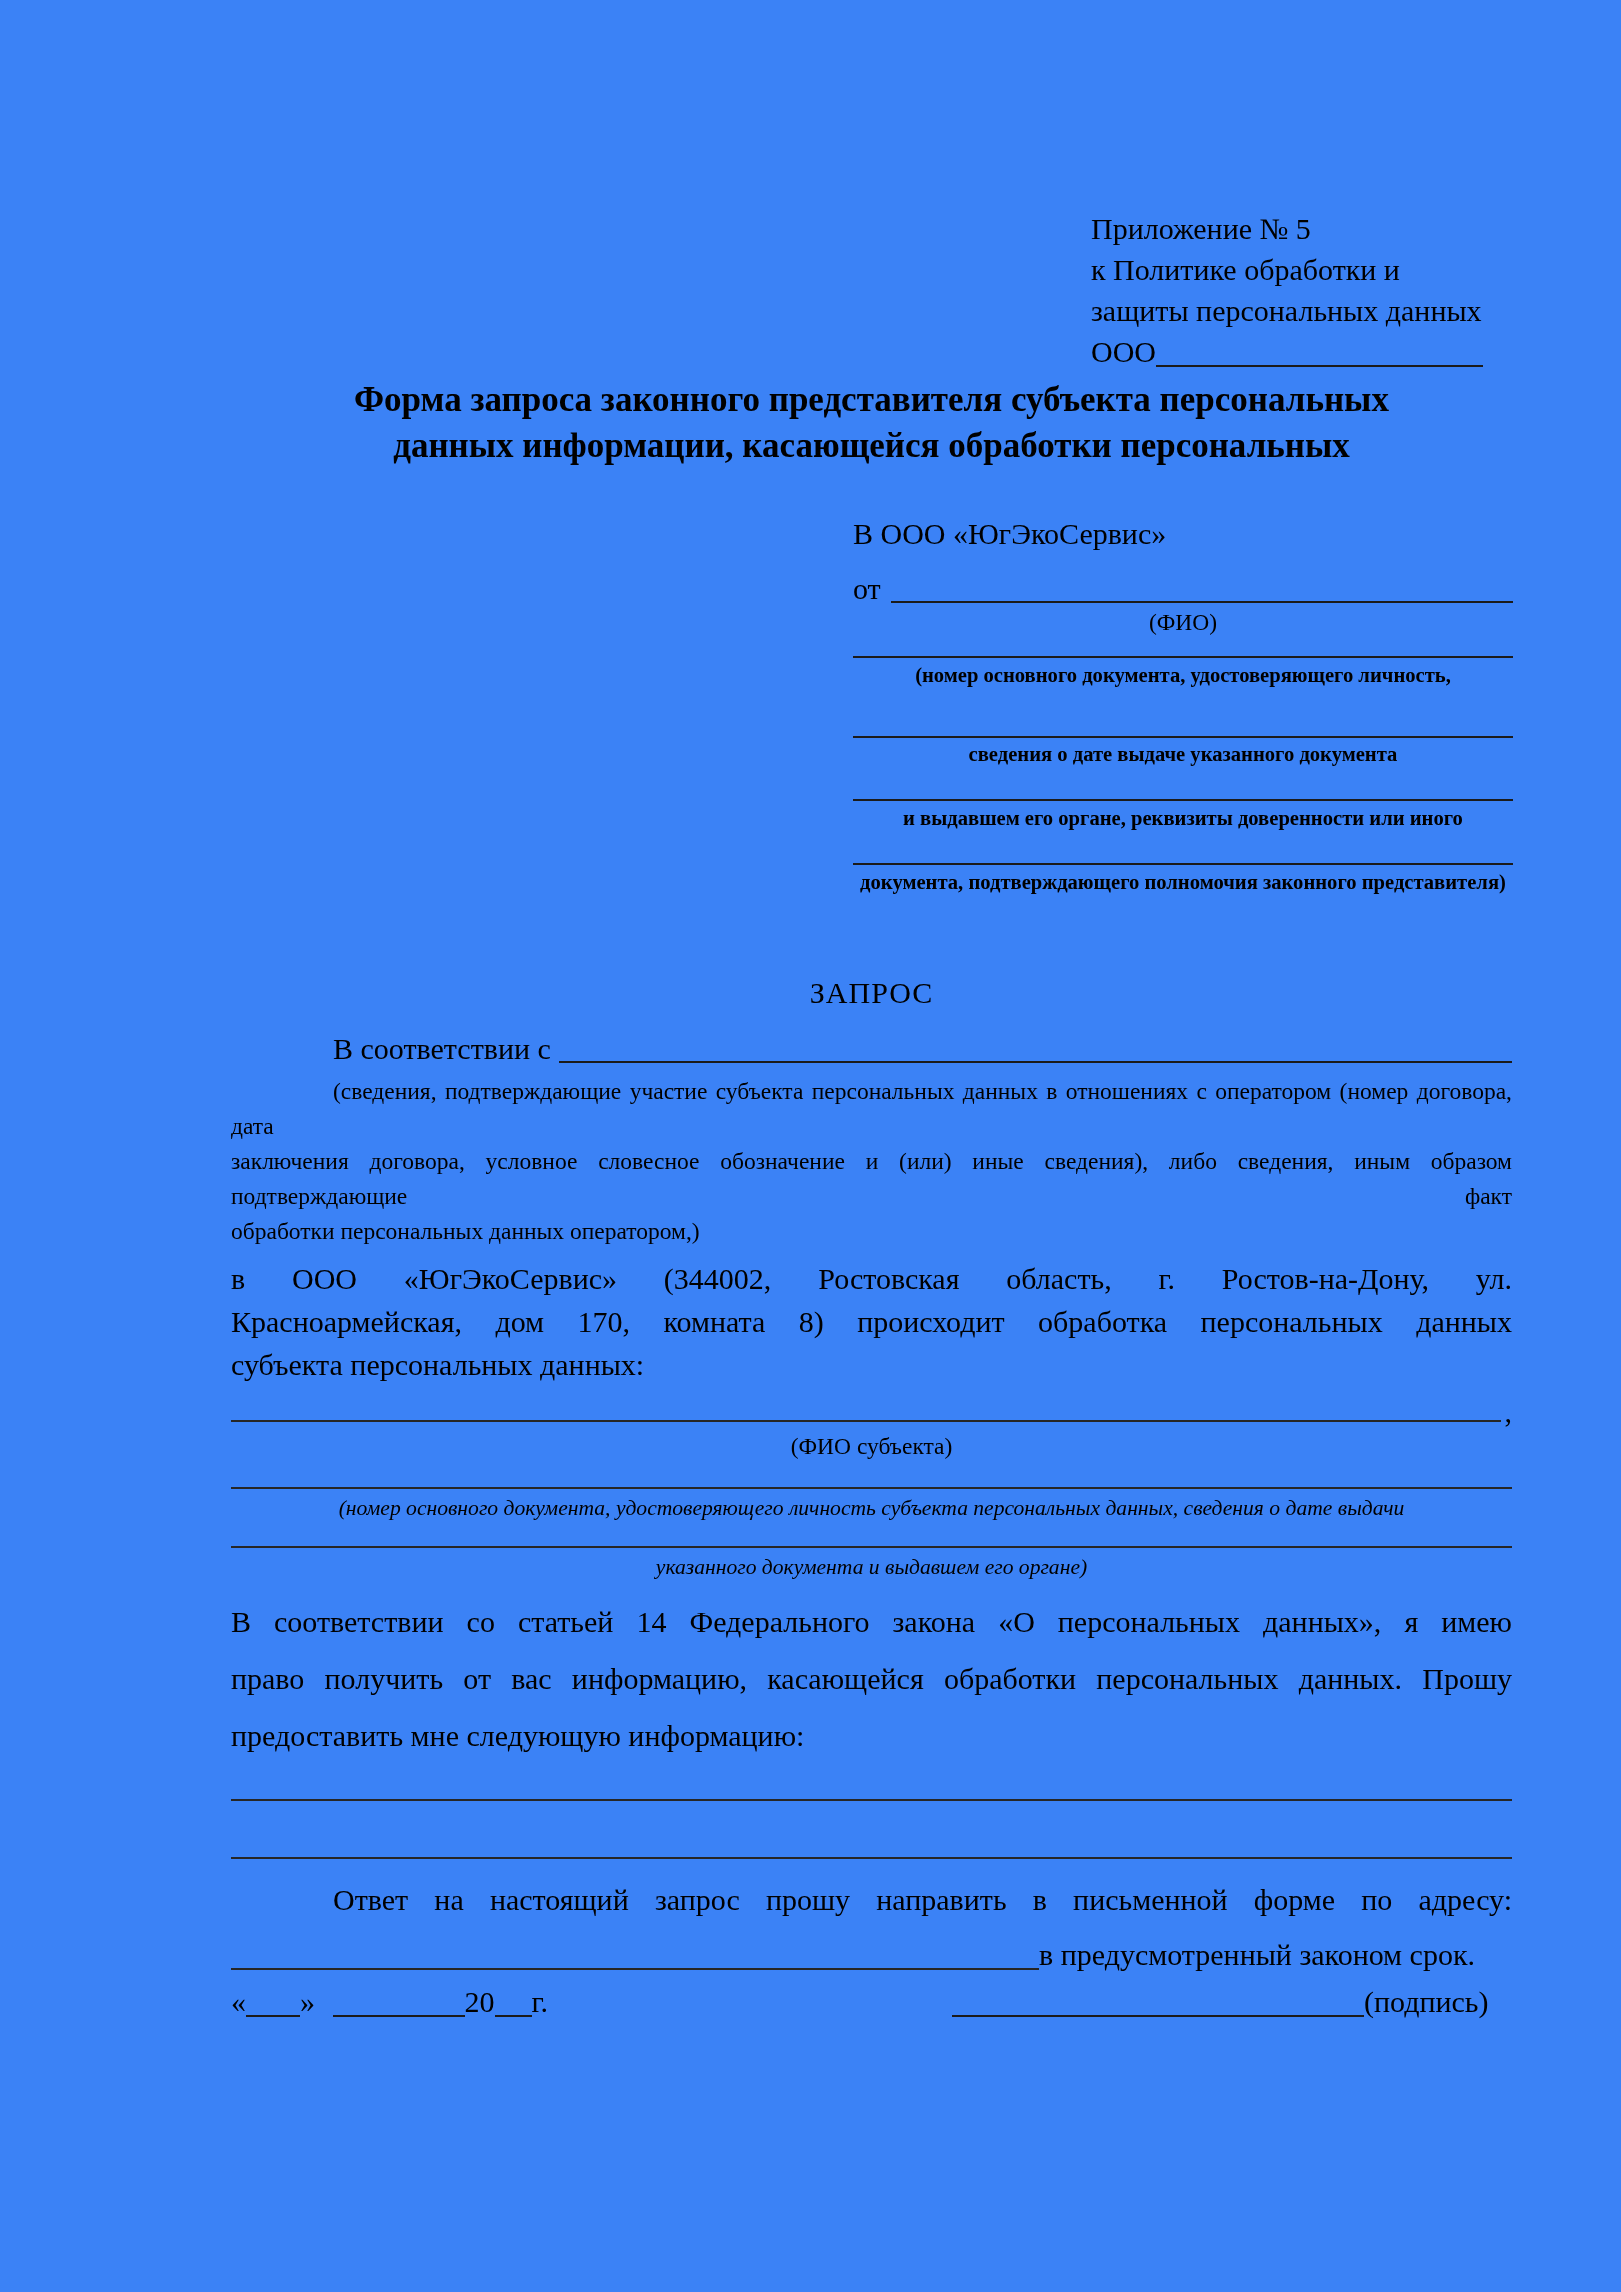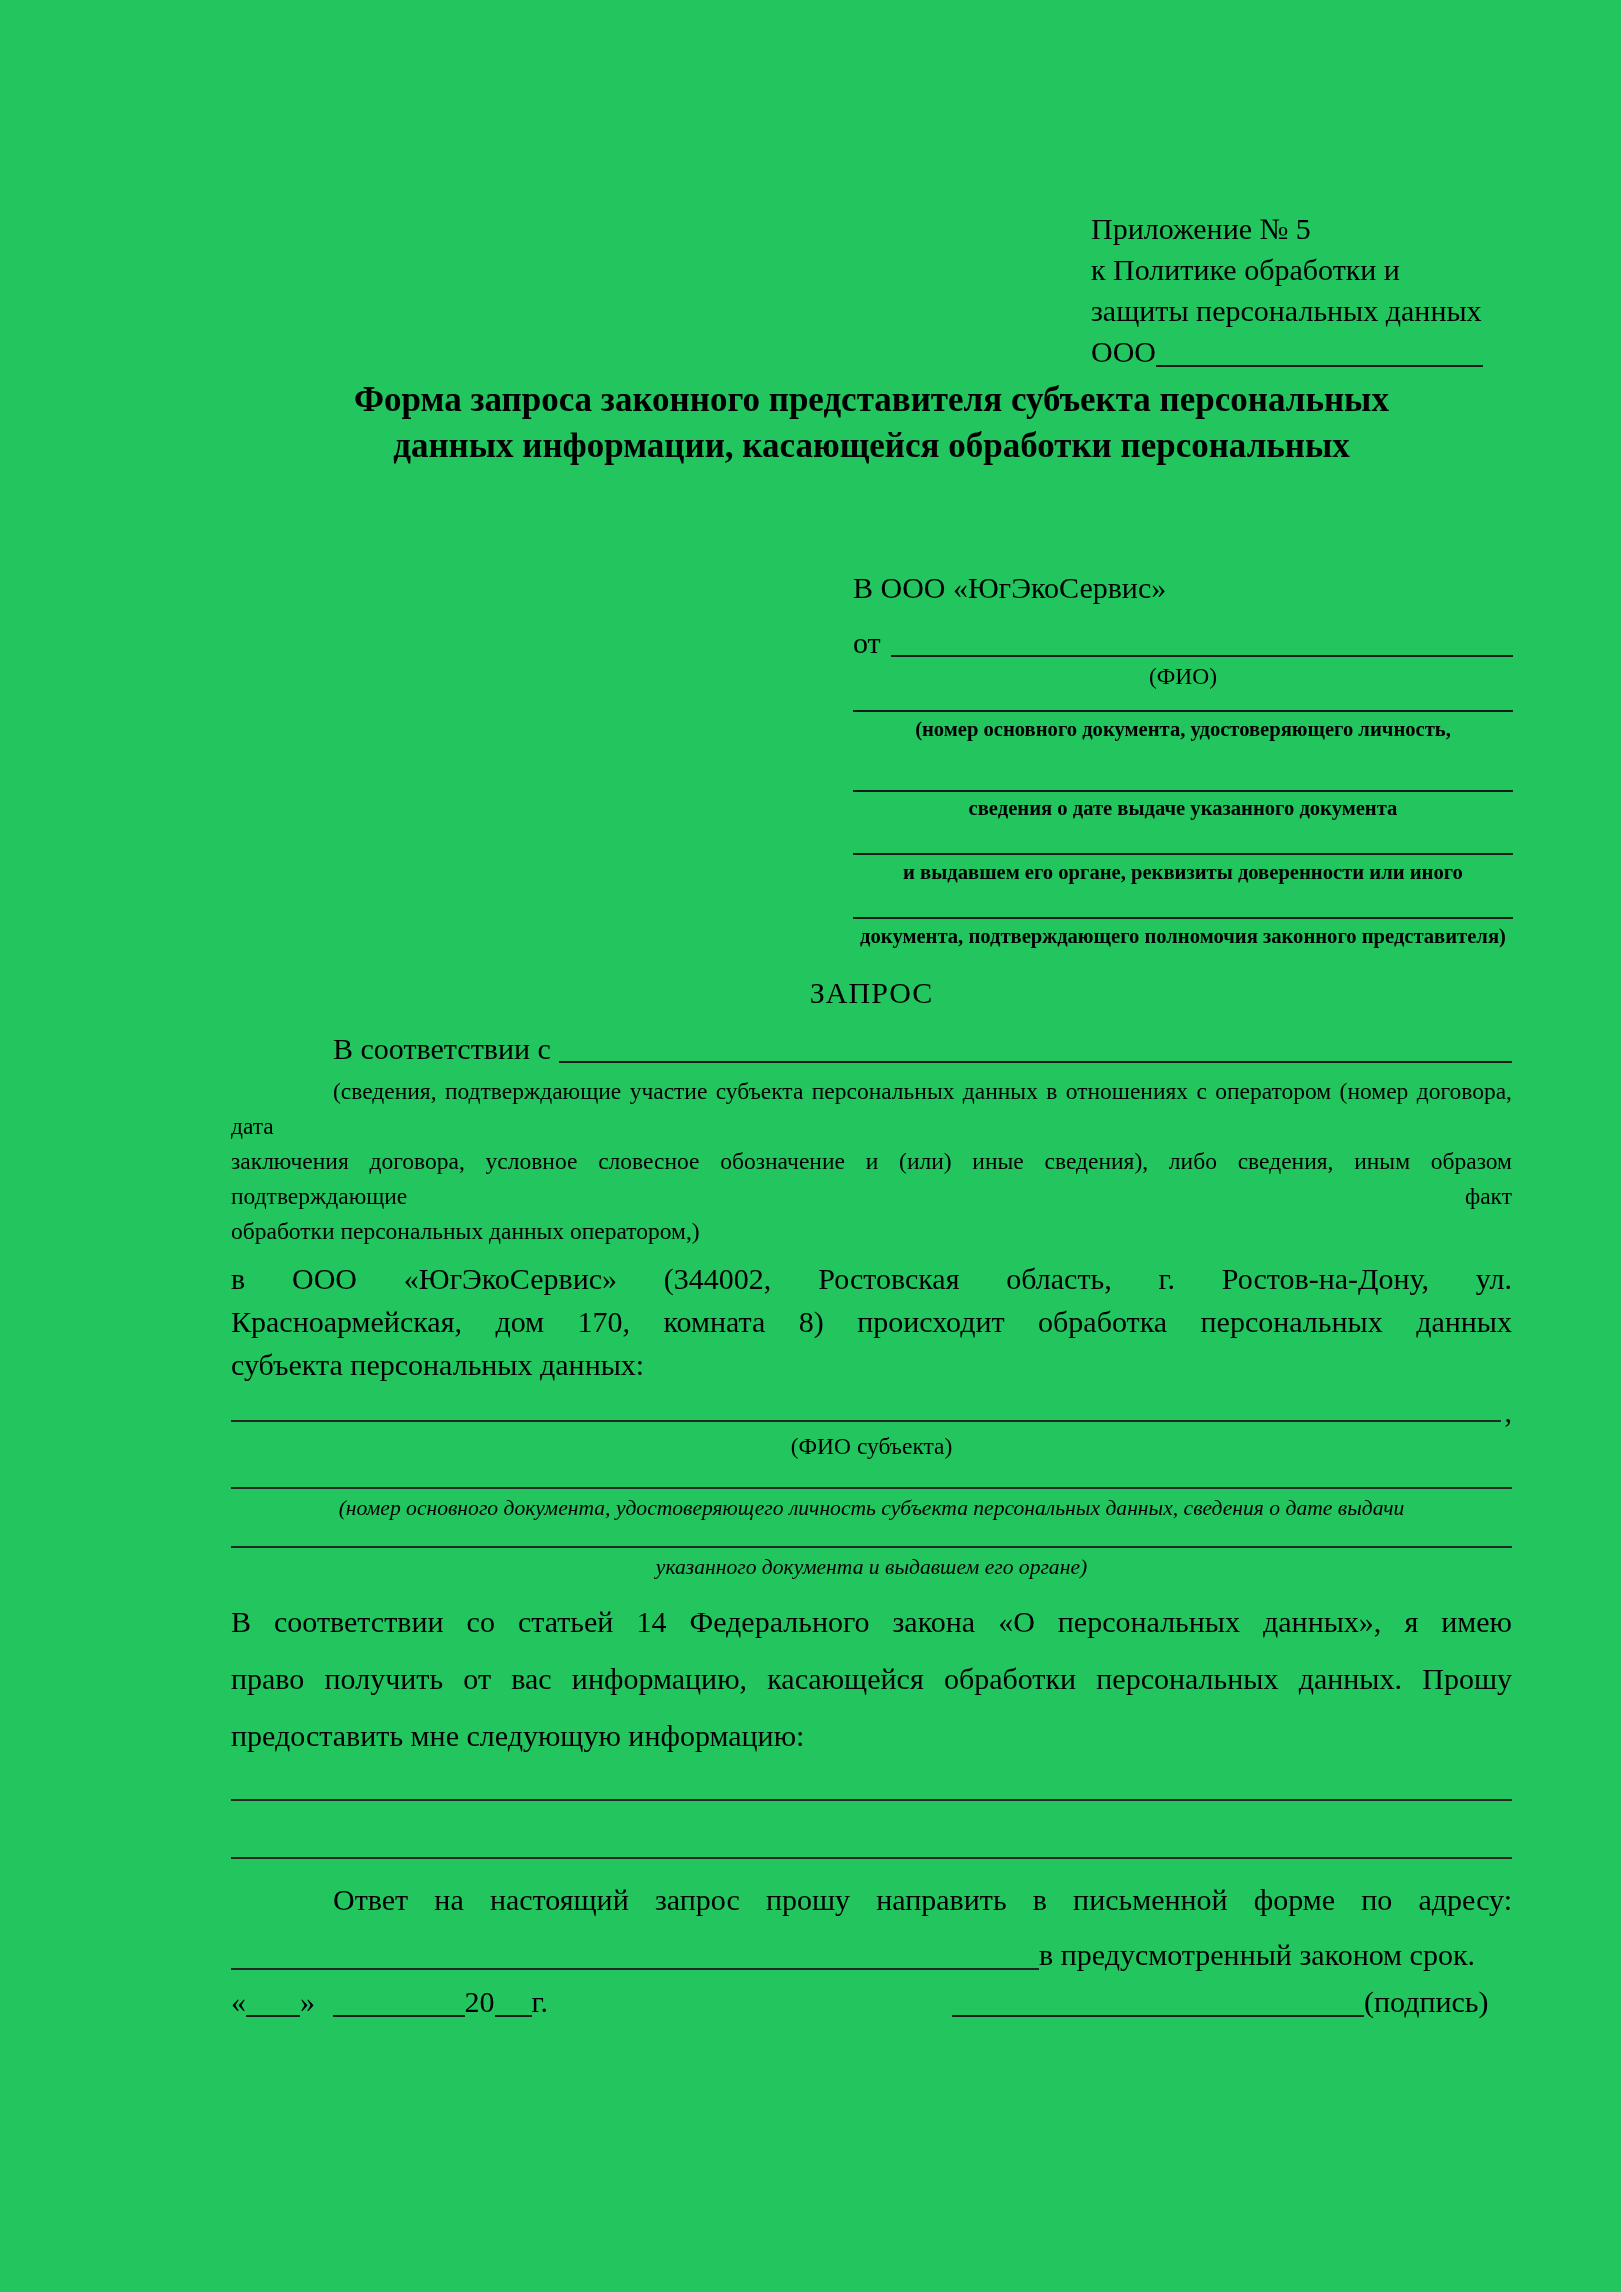--- a/index.html
+++ b/index.html
@@ -1,37 +1,37 @@
 <!DOCTYPE html>
 <html lang="ru"><head>
 <meta charset="utf-8">
 <style>
   html,body { margin:0; padding:0; background:#ffffff; }
   .page {
     position:relative;
     width:1621px; height:2293px;
     margin:0 auto;
-    background:#22c55e;
+    background:#3b82f6;
     color:#000000;
     font-family:"Liberation Serif","DejaVu Serif",serif;
     overflow:hidden;
   }
   .abs { position:absolute; }
 
   
   .hdr { left:1091px; top:208px; width:392px; font-size:30px; line-height:41px; }
   .hdr-row { display:flex; align-items:stretch; }
   .fill { flex:1 1 auto; border-bottom:2px solid #1b1b1b; margin-bottom:4.9px; }
 
   
   .title { left:231px; top:377px; width:1281px; text-align:center;
            font-size:35px; font-weight:bold; line-height:46px; }
 
   
-  .addr { left:853px; top:568px; width:660px; }
+  .addr { left:853px; top:514px; width:660px; }
   .addr-org { font-size:30px; line-height:39px; }
   .addr-from { display:flex; margin-top:15.7px; font-size:30px; line-height:39px; }
   .addr-from .label { white-space:nowrap; padding-right:9.8px; }
   .cap { text-align:center; color:#000; }
   .cap24 { font-size:23.5px; line-height:29px; }
   .cap21 { font-size:20.6px; line-height:27.4px;font-weight:bold; }
   .wline { height:2px; background:#1b1b1b; }
   .g1 { margin-top:19.6px; } .g2 { margin-top:46px; }
   .g3 { margin-top:30px; } .g4 { margin-top:31px; }
   .wgroup .cap21 { margin-top:3.9px; }

